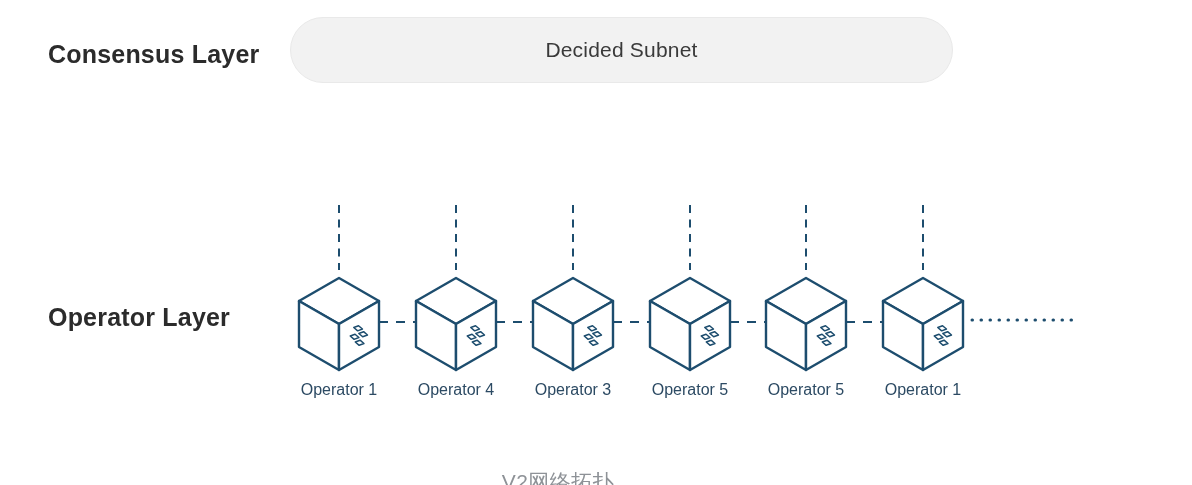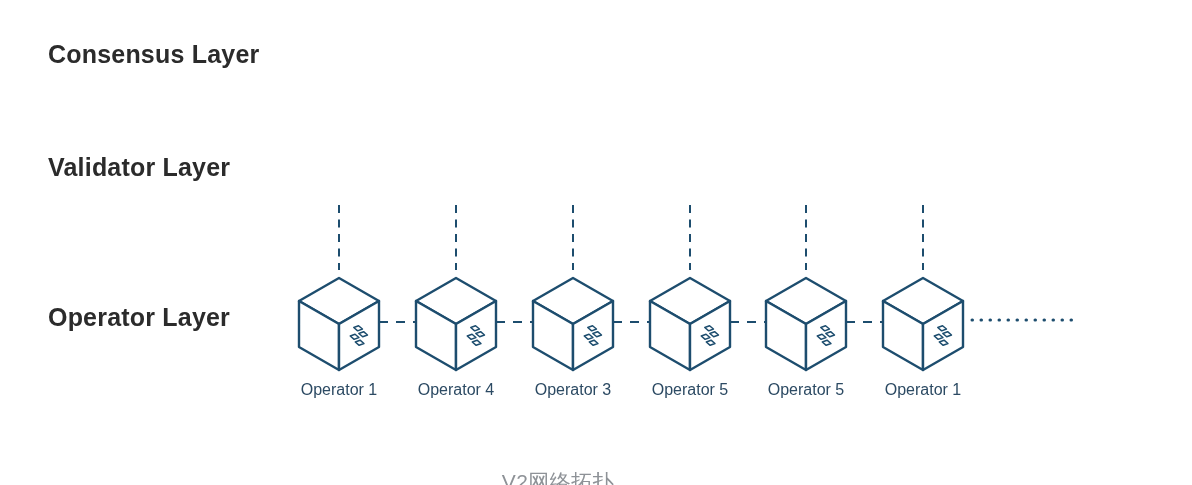--- a/index.html
+++ b/index.html
@@ -67,23 +67,25 @@
         <path d="M1 10 l4.4 -2.6 4.4 2.6 -4.4 2.6 Z"></path>
         <path d="M7 15 l4.4 -2.6 4.4 2.6 -4.4 2.6 Z"></path>
       </g>
     </g>
   </defs>
 </svg>
 
 <div class="canvas">
 
   <div class="layer-label lbl-consensus">Consensus Layer</div>
-  <div class="layer-label lbl-validator">Validator Layer</div>
   <div class="layer-label lbl-operator">Operator Layer</div>
 
+  <div class="pill pill-consensus">
+    <span class="pill-text">Decided Subnet</span>
+  </div>
 
   <svg class="lines" width="1192" height="485">
 
     <line x1="339" y1="205" x2="339" y2="270" stroke-width="2" stroke-dasharray="8 6.5"></line>
     <line x1="456" y1="205" x2="456" y2="270" stroke-width="2" stroke-dasharray="8 6.5"></line>
     <line x1="573" y1="205" x2="573" y2="270" stroke-width="2" stroke-dasharray="8 6.5"></line>
     <line x1="690" y1="205" x2="690" y2="270" stroke-width="2" stroke-dasharray="8 6.5"></line>
     <line x1="806" y1="205" x2="806" y2="270" stroke-width="2" stroke-dasharray="8 6.5"></line>
     <line x1="923" y1="205" x2="923" y2="270" stroke-width="2" stroke-dasharray="8 6.5"></line>
 

